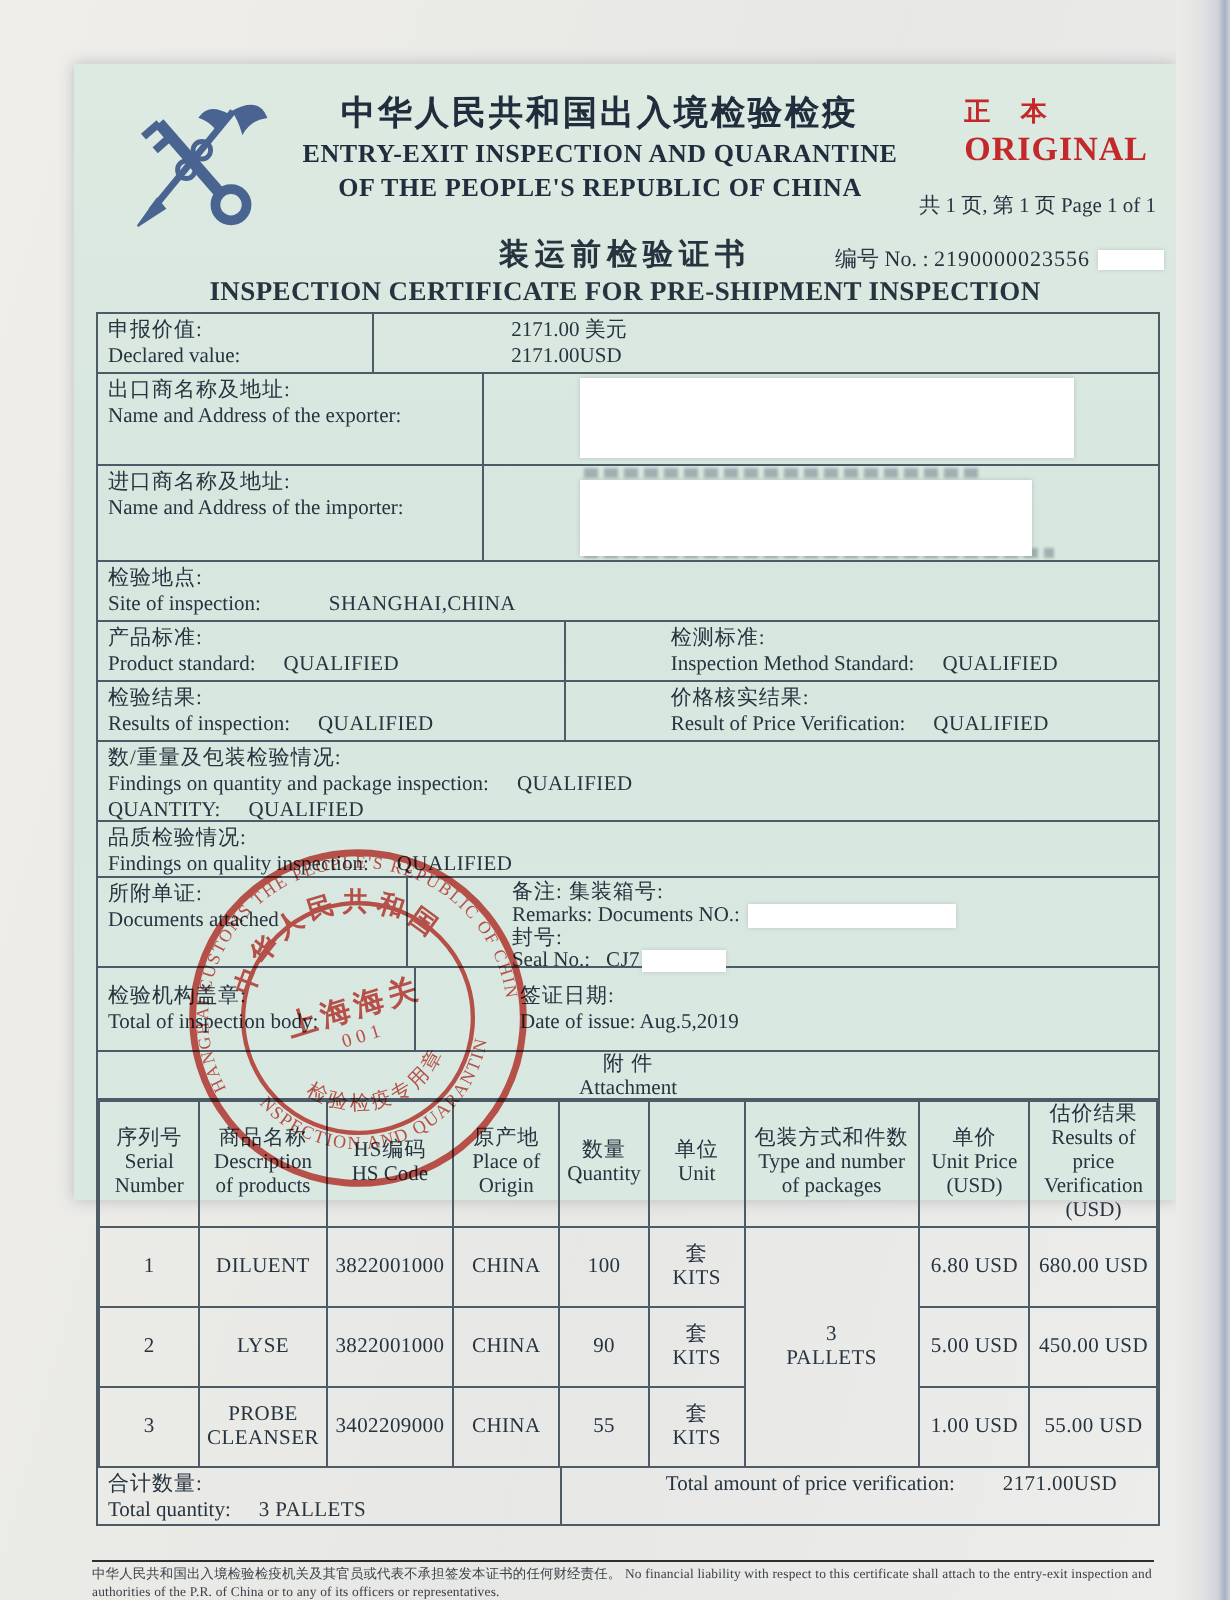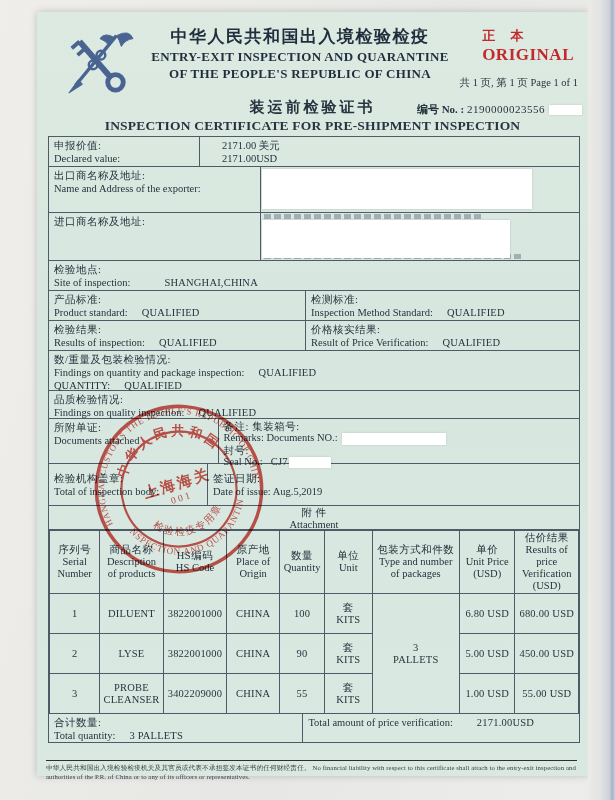--- a/index.html
+++ b/index.html
@@ -3,21 +3,21 @@
 <meta charset="utf-8">
 <style>
   * { margin:0; padding:0; box-sizing:border-box; }
   html,body { width:615px; height:800px; }
   body {
     font-family:"Liberation Serif","DejaVu Serif",serif;
     background:linear-gradient(105deg,#efeeea 0%,#e7e7e5 55%,#ededeb 100%);
     position:relative; overflow:hidden; color:#26343f;
   }
   .paper {
-    position:absolute; left:37px; top:12px; width:551px; height:764px;
+    position:absolute; left:37px; top:32px; width:551px; height:568px;
     background:linear-gradient(180deg,#dceae2 0%,#d7e6de 40%,#d9e8e0 100%);
     box-shadow:0 0 7px rgba(60,70,80,.28);
   }
   .edge-strip{
     position:absolute; right:0; top:0; width:27px; height:100%;
     background:linear-gradient(to right,#ecebe7 0%,#e3e3e3 45%,#cfd3da 78%,#a7b2c6 90%,#ccd1da 100%);
     z-index:9;
   }
   
   .hdr { position:relative; height:124px; }
@@ -25,26 +25,26 @@
   .titles { position:absolute; left:70px; right:95px; top:13px; text-align:center; }
   .t-cn { font-family:"Liberation Sans","DejaVu Sans",sans-serif; font-weight:bold; font-size:17px; letter-spacing:1.5px; color:#1f2d3c; }
   .t-en { font-weight:bold; font-size:13px; letter-spacing:.3px; margin-top:1px; color:#1f2d3c; }
   .orig { position:absolute; right:14px; top:15px; text-align:left; color:#c3282a; }
   .orig-cn { font-size:13px; font-weight:bold; letter-spacing:6px; }
   .orig-en { font-size:17px; font-weight:bold; letter-spacing:.5px; }
   .pageinfo { position:absolute; right:10px; top:64px; font-size:10.5px; }
   .doc-cn-row { position:absolute; left:0; right:0; top:86px; text-align:center; }
   .doc-cn { font-size:15px; font-weight:bold; letter-spacing:3px; }
   .no-block { position:absolute; right:6px; top:4px; font-size:11px; }
-  .no-label { font-weight:bold; }
+  .no-label { font-weight:normal; }
   .no-val { letter-spacing:.5px; }
   .doc-en { position:absolute; left:0; right:0; top:106px; text-align:center; font-size:13.5px; font-weight:bold; letter-spacing:.2px; }
   
   .cert-box { position:absolute; left:11px; top:124px; width:532px; border:1.4px solid #4d5b66; background:transparent; }
-  .row { display:flex; border-bottom:1px solid #4d5b66; font-size:10.5px; line-height:13px; }
+  .row { display:flex; border-bottom:1px solid #4d5b66; font-size:10.5px; line-height:13px;gap:47px; }
   .row:last-child { border-bottom:none; }
   .cell { padding:2px 5px; position:relative; }
   .bdr { border-right:1px solid #4d5b66; }
   .val { margin-left:14px; letter-spacing:.2px; }
   .cn-lbl { letter-spacing:.5px; }
   
   .r-declared { height:30px; }
   .r-exporter { height:46px; }
   .r-importer { height:48px; }
   .r-site { height:30px; }
@@ -136,20 +136,21 @@
         <div>Name and Address of the exporter:</div>
       </div>
       <div class="cell" style="width:60%">
         <div class="redact" style="left:1px;top:2px;width:85%;height:40px;"></div>
       </div>
     </div>
 
     <div class="row r-importer">
       <div class="cell bdr" style="width:40%">
         <div class="cn-lbl">进口商名称及地址:</div>
+        <div>Name and Address of the importer:</div>
       </div>
       <div class="cell" style="width:60%">
         <div class="smudge" style="top:1px;"></div>
         <div class="smudge" style="bottom:1px;right:18%;"></div>
         <div class="redact" style="left:1px;top:7px;width:78%;height:38px;"></div>
       </div>
     </div>
 
     <div class="row r-site">
       <div class="cell" style="width:100%">

